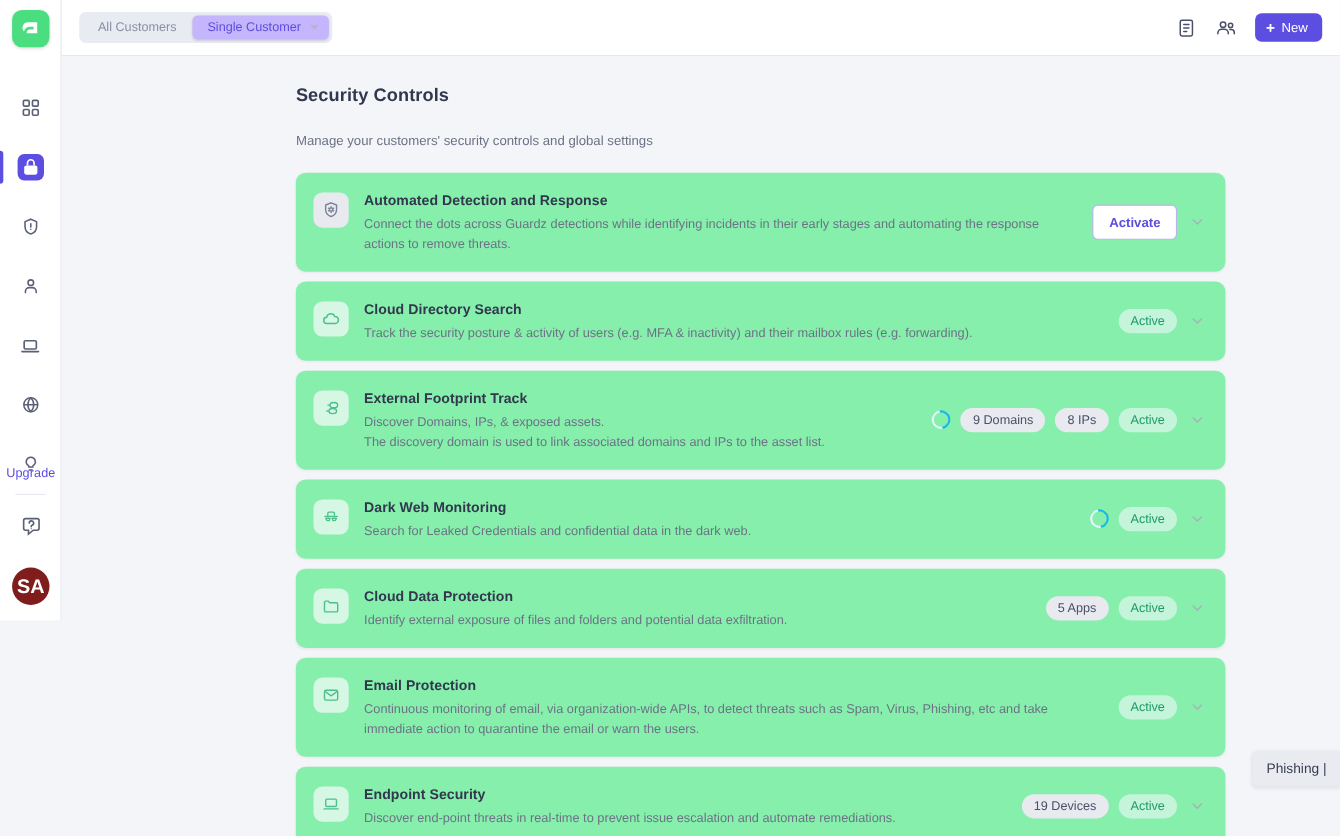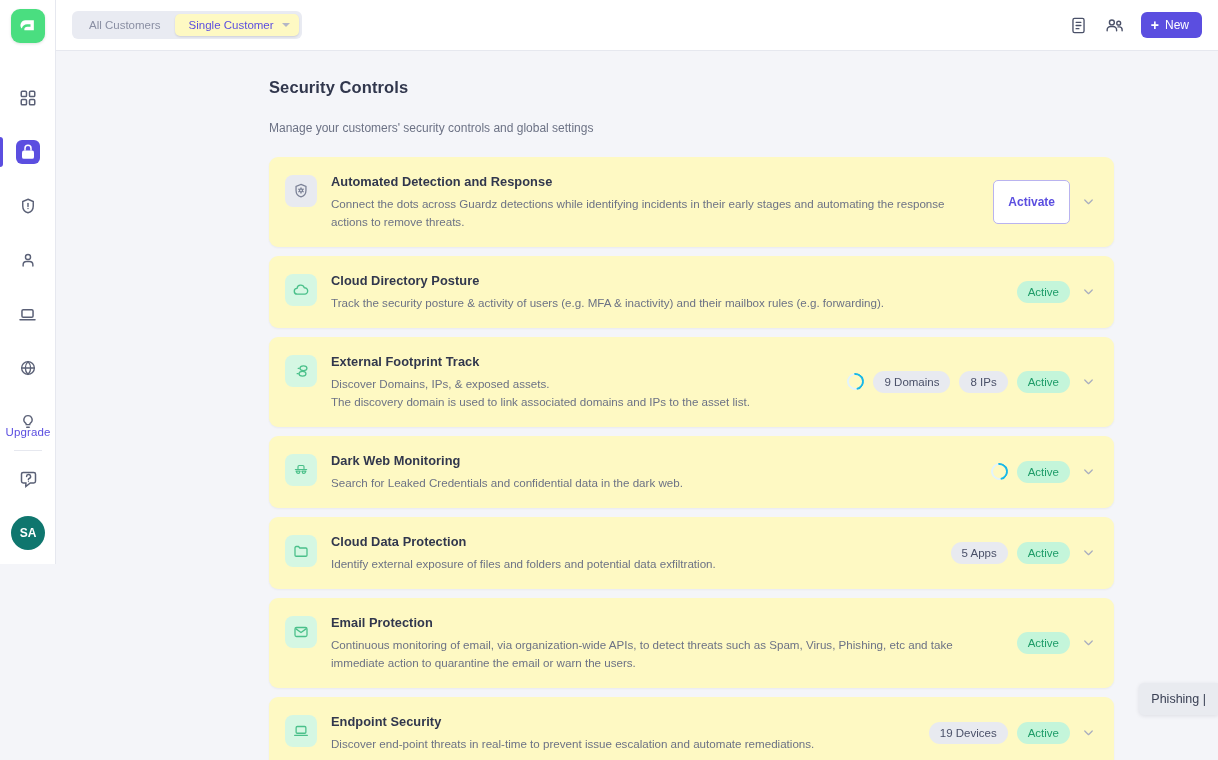--- a/index.html
+++ b/index.html
@@ -43,42 +43,42 @@
     position: absolute; bottom: 0; left: 0; width: 56px;
     display: flex; flex-direction: column; align-items: center; padding-bottom: 14px;
   }
   .upgrade {
     font-size: 11.5px; color: #5b4ee0; margin-bottom: 12px; cursor: pointer;
     letter-spacing: .1px;
   }
   .divider-line { width: 28px; height: 1px; background: #e6e8ef; margin-bottom: 18px; }
   .help-icon { color: #5a6076; margin-bottom: 22px; cursor: pointer; }
   .avatar {
-    width: 34px; height: 34px; border-radius: 50%; background: #0f766e;
-    color: #fff; font-size: 12px; font-weight: bold;
+    width: 34px; height: 34px; border-radius: 50%; background: #7f1d1d;
+    color: #fff; font-size: 18px; font-weight: bold;
     display: flex; align-items: center; justify-content: center; cursor: pointer;
   }
 
   
   .main { flex: 1; height: 760px; display: flex; flex-direction: column; background: #f4f5f9; }
 
   .topbar {
     height: 51px; background: #ffffff; border-bottom: 1px solid #e6e8ef;
     display: flex; align-items: center; padding: 0 16px 0 16px; flex: 0 0 51px;
   }
   .seg {
     display: flex; align-items: center; background: #e9ebf2;
     border-radius: 6px; padding: 3px; height: 28px;
   }
   .seg-opt {
     height: 22px; padding: 0 14px; display: flex; align-items: center;
     font-size: 11.5px; color: #8a8fa3; border-radius: 4px; cursor: pointer; white-space: nowrap;
   }
   .seg-opt.sel {
-    background: #fef9c3; color: #5b4ee0; border-radius: 5px;
+    background: #c4b5fd; color: #5b4ee0; border-radius: 5px;
     box-shadow: 0 1px 2px rgba(20,20,43,.12);
     padding-right: 9px;
   }
   .caret-sm {
     display:inline-block; margin-left: 8px; width: 0; height: 0;
     border-left: 4px solid transparent; border-right: 4px solid transparent;
     border-top: 4px solid #b3b6c6;
   }
   .topbar-right { margin-left: auto; display: flex; align-items: center; gap: 16px; }
   .tb-icon { color: #4a5068; cursor: pointer; display:flex; }
@@ -91,21 +91,21 @@
   .new-btn .plus { font-size: 14px; line-height: 1; font-weight: bold; }
 
   
   .content { flex: 1; overflow: hidden; padding-top: 27px; }
   .content-inner { width: 845px; margin-left: 213px; }
   .page-title { font-size: 16.5px; color: #31374d; font-weight: bold; letter-spacing: .1px; }
   .page-sub { font-size: 12px; color: #6c7285; margin-top: 24px; }
 
   .cards { margin-top: 22px; display: flex; flex-direction: column; gap: 9px; }
   .card {
-    background: #fef9c3; border-radius: 9px; padding: 16px 18px 16px 16px;
+    background: #86efac; border-radius: 9px; padding: 16px 18px 16px 16px;
     display: flex; align-items: flex-start; min-height: 58px;
     box-shadow: 0 1px 2px rgba(30,35,60,.05);
     justify-content: space-between;
   }
   .card-icon {
     width: 32px; height: 32px; border-radius: 8px; flex: 0 0 32px;
     display: flex; align-items: center; justify-content: center;
     background: #d5f7e3; color: #4ac08a; margin-top: 2px;
   }
   .card-icon.gray { background: #e8eaf0; color: #7b8196; }
@@ -122,21 +122,21 @@
     transform: rotate(35deg); flex: 0 0 17px;
   }
   .badge {
     background: #e8eaf0; color: #4a5068; font-size: 11.5px;
     border-radius: 11px; height: 22px; padding: 0 11px;
     display: flex; align-items: center; white-space: nowrap;
   }
   .badge.active { background: #c4f5da; color: #1e9c68; }
   .btn-outline {
     background: #fff; border: 1px solid #b9b3ef; color: #5b4ee0;
-    border-radius: 5px; height: 44px; padding: 0 14px; font-size: 12px;
+    border-radius: 5px; height: 32px; padding: 0 14px; font-size: 12px;
     font-weight: bold; cursor: pointer; display: flex; align-items: center;
     font-family: "Liberation Sans", sans-serif;
   }
   .chev { color: #a9aec0; cursor: pointer; display: flex; margin-left: 2px; }
 
   
   .overlay-tip {
     position: absolute; right: 0; bottom: 45px;
     background: #e9ebf0; border-radius: 5px 0 0 5px;
     padding: 9px 12px; font-size: 12.5px; color: #3a4054;
@@ -295,21 +295,21 @@
             </div>
           </div>
 
           <div class="card">
             <div class="card-icon">
               <svg width="18" height="18" viewBox="0 0 24 24" fill="none" stroke="currentColor" stroke-width="1.8" stroke-linejoin="round">
                 <path d="M7 17.5a3.8 3.8 0 0 1-.3-7.6A5 5 0 0 1 16.4 9a3.9 3.9 0 0 1 .5 8.5H7z"></path>
               </svg>
             </div>
             <div class="card-text">
-              <div class="card-title">Cloud Directory Posture</div>
+              <div class="card-title">Cloud Directory Search</div>
               <div class="card-desc">Track the security posture &amp; activity of users (e.g. MFA &amp; inactivity) and their mailbox rules (e.g. forwarding).</div>
             </div>
             <div class="card-right">
               <span class="badge active">Active</span>
               <span class="chev">
                 <svg width="15" height="15" viewBox="0 0 24 24" fill="none" stroke="currentColor" stroke-width="2" stroke-linecap="round" stroke-linejoin="round">
                     <path d="M6 9.5l6 6 6-6"></path>
                   </svg>
               </span>
             </div>

